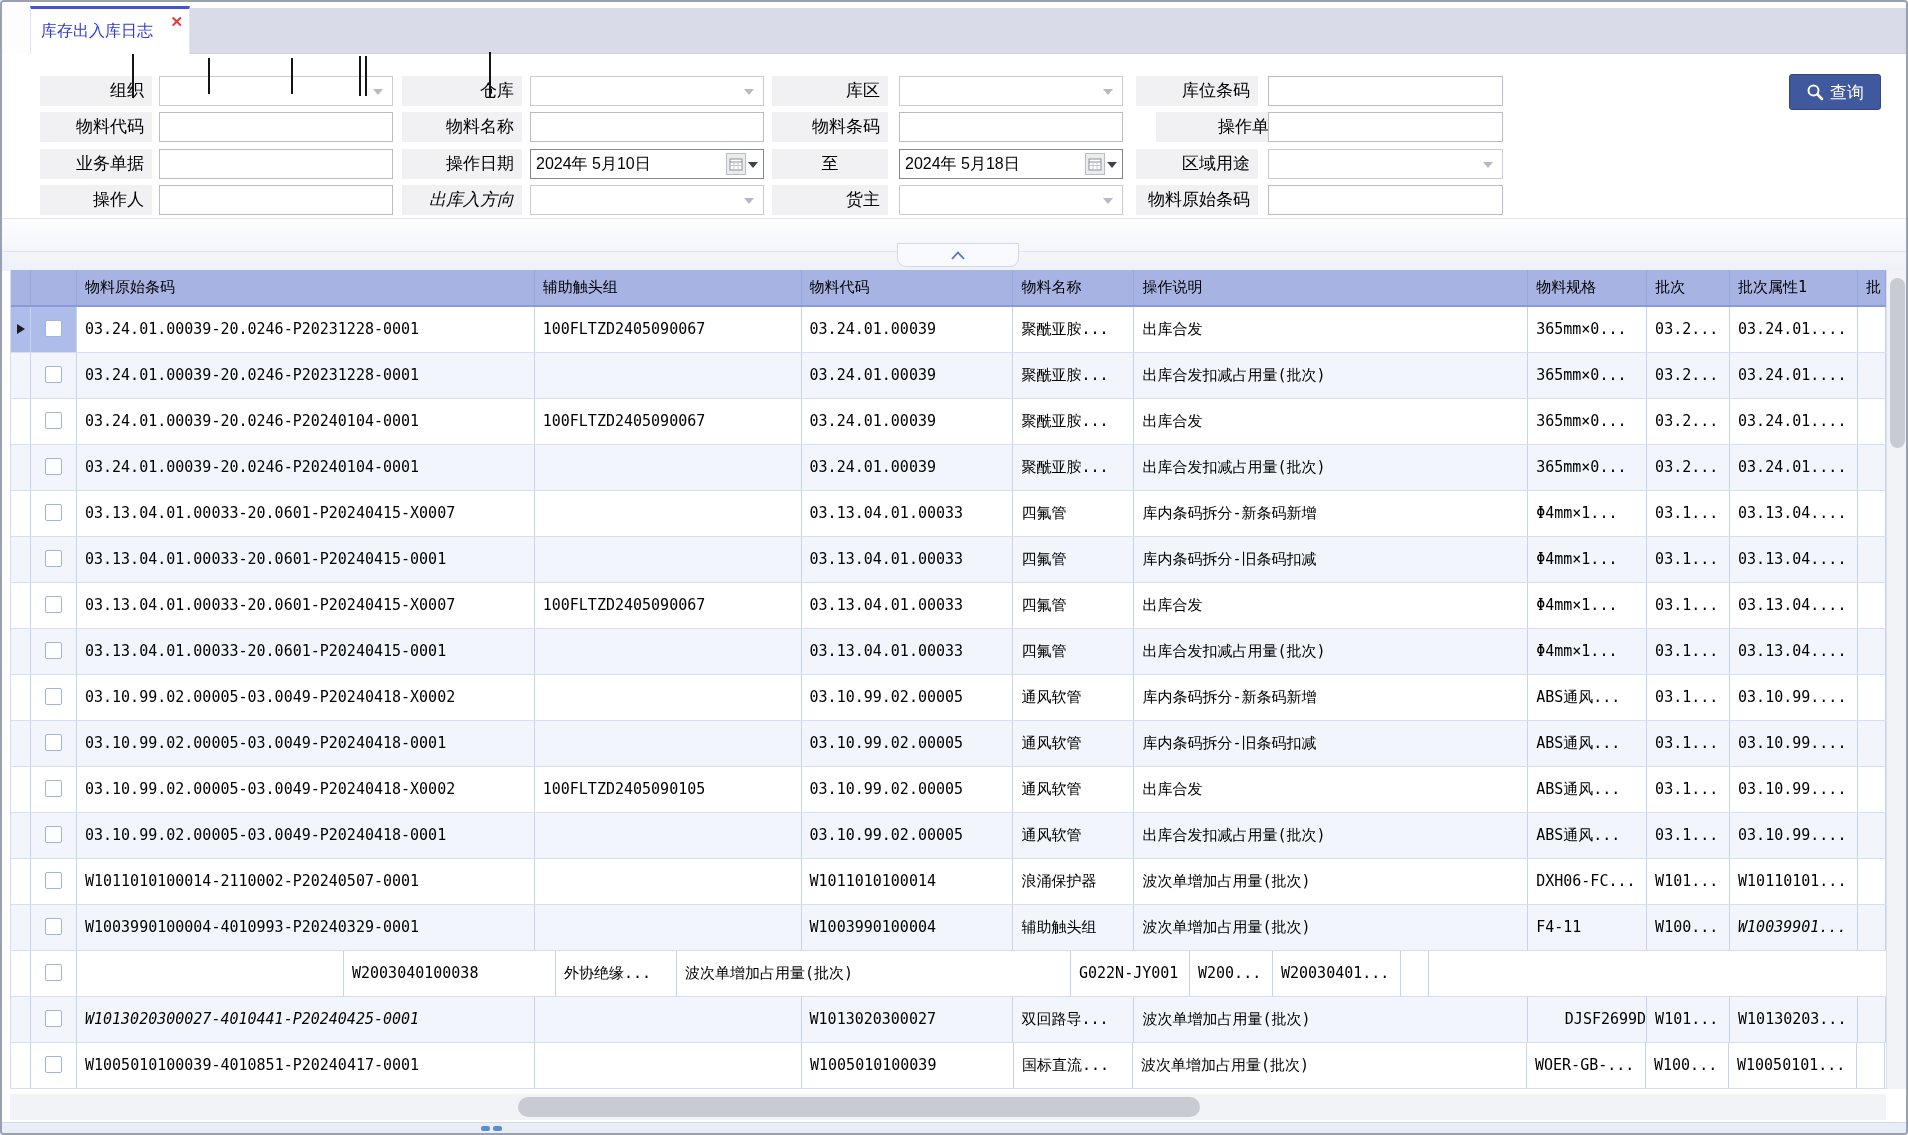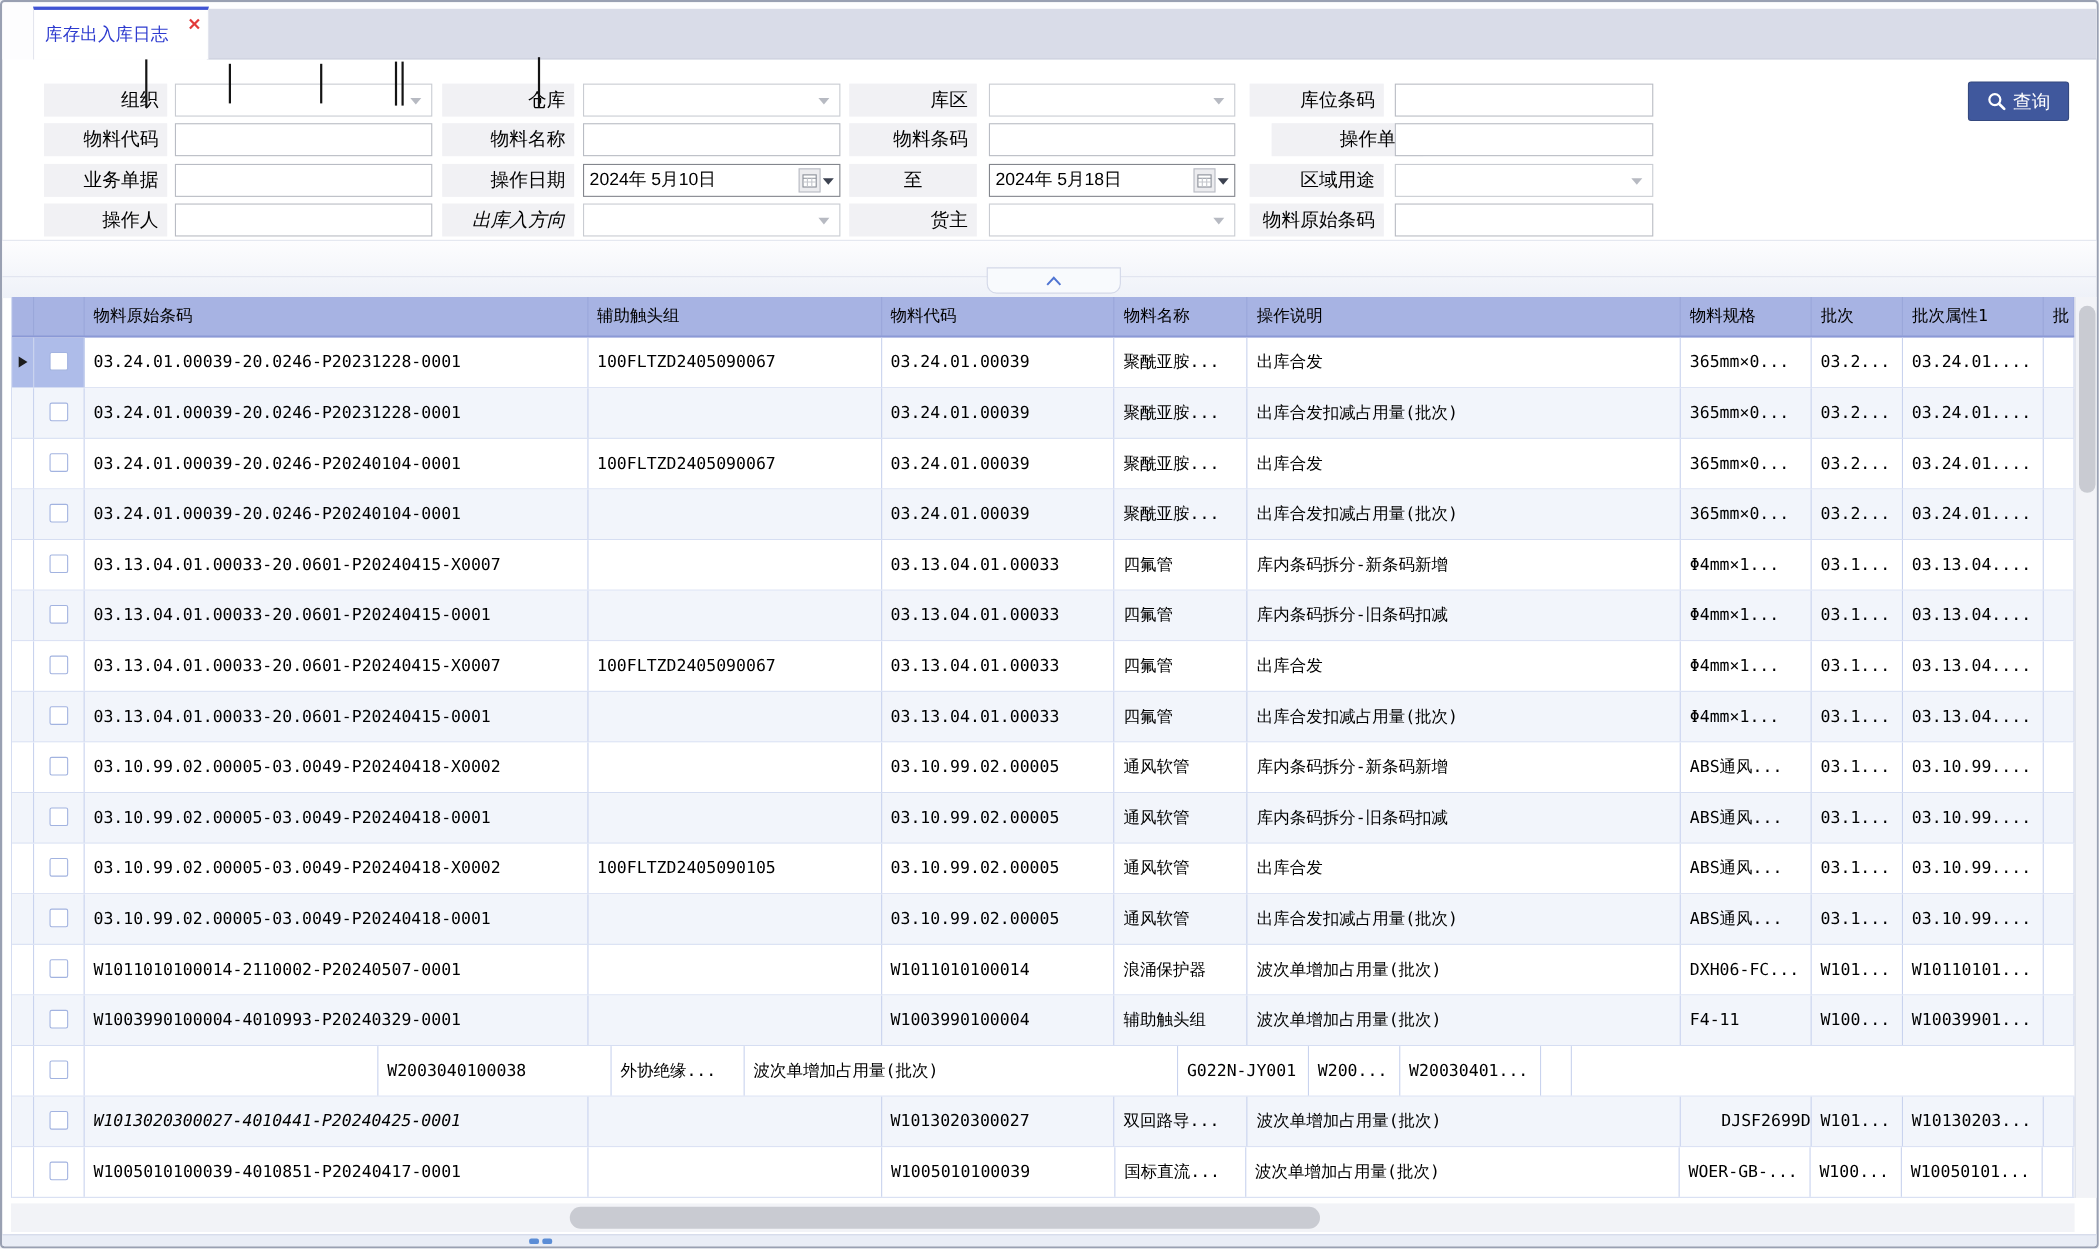--- a/index.html
+++ b/index.html
@@ -420,21 +420,21 @@
         <div class="c nopad selzone" style="width: 46px;">
           <div class="cb"></div>
         </div>
         <div class="c" style="width: 458px;">W1003990100004-4010993-P20240329-0001</div>
         <div class="c" style="width: 267px;"></div>
         <div class="c" style="width: 212px;">W1003990100004</div>
         <div class="c" style="width: 121px;">辅助触头组</div>
         <div class="c" style="width: 394px;">波次单增加占用量(批次)</div>
         <div class="c" style="width: 119px;">F4-11</div>
         <div class="c" style="width: 83px;">W100...</div>
-        <div class="c" style="width: 128px;">W10039901...</div>
+        <div class="c" style="width: 128px; font-style: italic;">W10039901...</div>
         <div class="c" style="width: 28px;"></div>
       </div>
       <div class="trow">
         <div class="c nopad selzone" style="width: 20px;"></div>
         <div class="c nopad selzone" style="width: 46px;">
           <div class="cb"></div>
         </div>
         <div class="c" style="width: 267px;"></div>
         <div class="c" style="width: 212px;">W2003040100038</div>
         <div class="c" style="width: 121px;">外协绝缘...</div>

